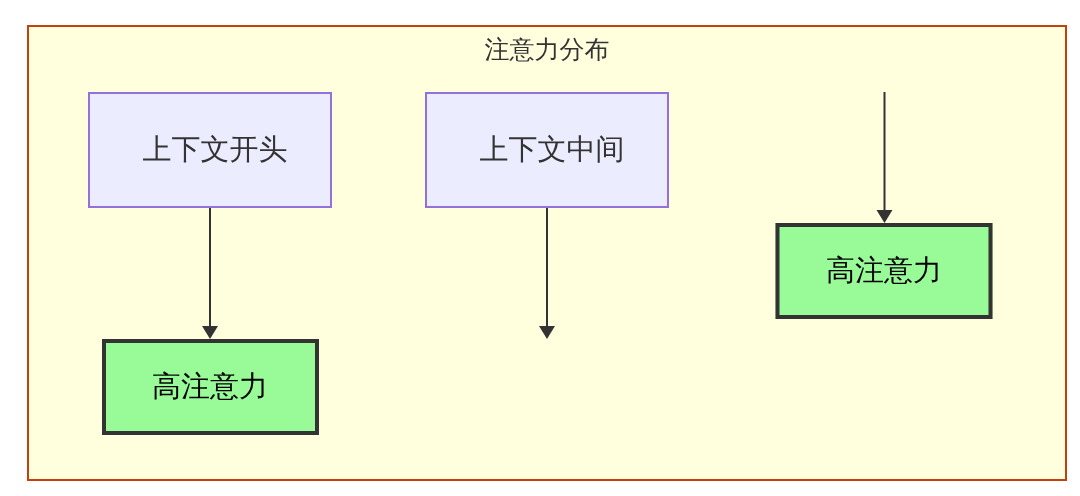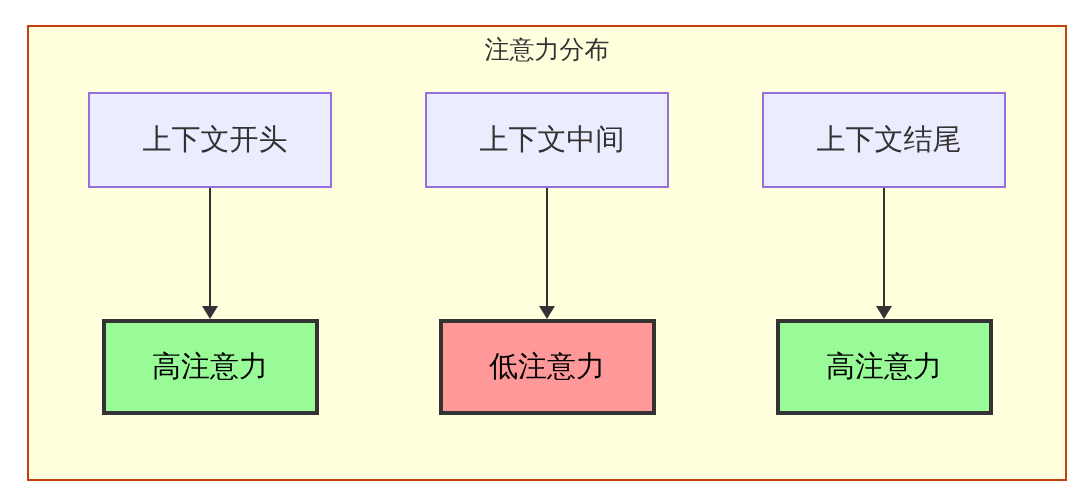--- a/index.html
+++ b/index.html
@@ -42,21 +42,21 @@
     display: flex;
     flex-direction: column;
     align-items: center;
   }
   .flow-column.col-0 { left: 181px; }
   .flow-column.col-1 { left: 518px; }
   .flow-column.col-2 { left: 855px; }
   .source-box {
     box-sizing: border-box;
     width: 244px;
-    height: 96px;
+    height: 116px;
     background: #ececff;
     border: 2px solid #9370db;
     display: flex;
     align-items: center;
     justify-content: center;
     font-size: 29px;
     color: #333333;
     white-space: nowrap;
     padding-left: 10px;
   }
@@ -106,25 +106,23 @@
     </div>
     <div class="target-box" style="background-color: rgb(152, 251, 152);">高注意力</div>
   </div>
 
   <div class="flow-column col-1">
     <div class="source-box">上下文中间</div>
     <div class="arrow-connector">
       <div class="arrow-line"></div>
       <div class="arrowhead-icon"></div>
     </div>
-    <div class="target-box" style="background-color: rgb(255, 153, 153);">低注意力</div>
   </div>
 
   <div class="flow-column col-2">
-    <div class="source-box">上下文结尾</div>
     <div class="arrow-connector">
       <div class="arrow-line"></div>
       <div class="arrowhead-icon"></div>
     </div>
     <div class="target-box" style="background-color: rgb(152, 251, 152);">高注意力</div>
   </div>
 
 </div>
 
 </body></html>

